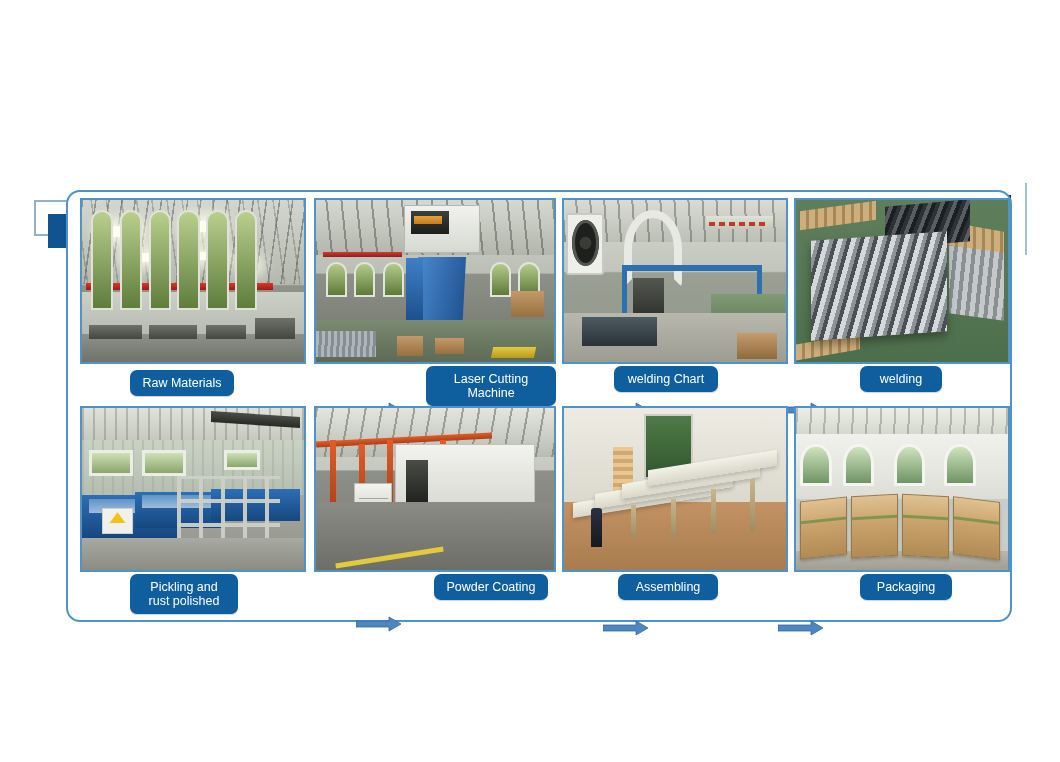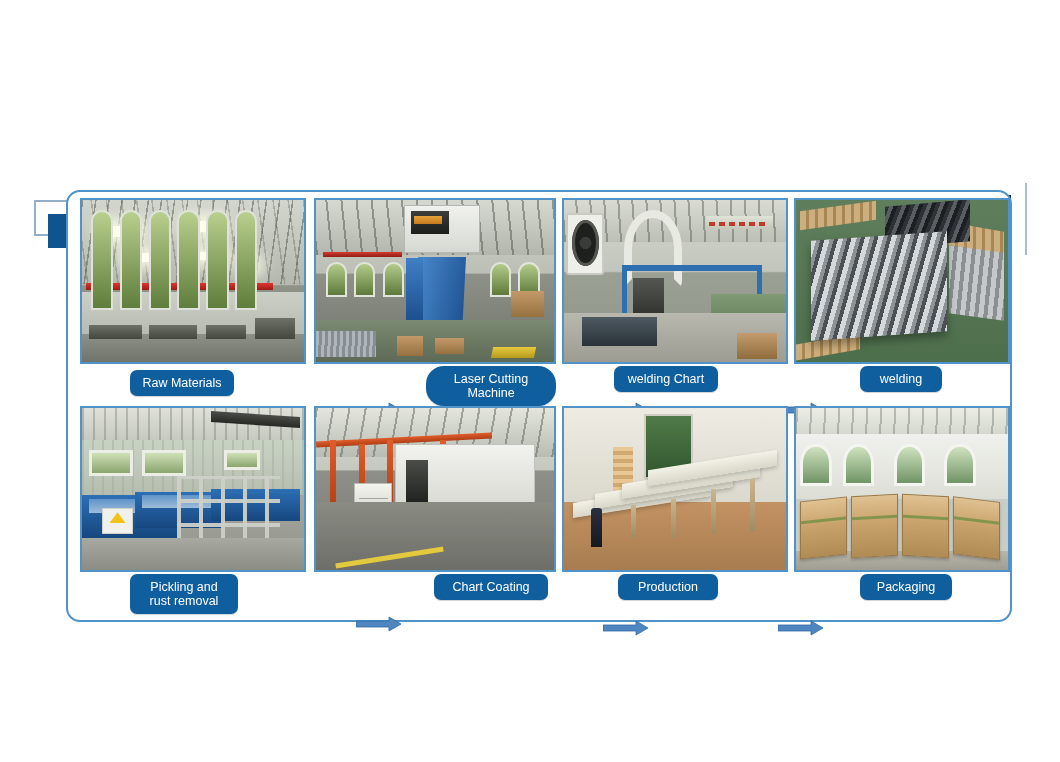--- a/index.html
+++ b/index.html
@@ -414,21 +414,21 @@
             <div class="blue-body"></div>
             <div class="blue-col" style="left:38%;top:36%;width:7%;height:40%;"></div>
             <div class="floor"></div>
             <div class="sheet"></div>
             <div class="box" style="left:34%;bottom:4%;width:11%;height:12%;"></div>
             <div class="box" style="left:50%;bottom:5%;width:12%;height:10%;"></div>
             <div class="box" style="right:4%;top:56%;width:14%;height:16%;"></div>
             <div class="yellow"></div>
           </div>
         </div>
-        <div class="badge" style="left:112px;top:168px;width:130px;border-radius:18px;">Laser Cutting Machine</div>
+        <div class="badge" style="left:112px;top:168px;width:130px;">Laser Cutting Machine</div>
       </div>
 
       <svg class="arrow" style="left:535px;top:204px;" viewBox="0 0 46 16">
         <path d="M0 5h33V1l12 7-12 7v-4H0z" fill="#4f86c0" stroke="#2f6ba8" stroke-width=".8"></path>
       </svg>
 
       <div class="cell" style="left:494px;width:226px;">
         <div class="photo" style="width:226px;height:166px;">
           <div class="scene s3">
             <div class="roof"></div>
@@ -481,21 +481,21 @@
             <div class="tank-in" style="left:3%;top:56%;width:38%;height:9%;"></div>
             <div class="tank" style="left:24%;top:52%;width:40%;height:22%;"></div>
             <div class="tank-in" style="left:27%;top:54%;width:34%;height:8%;"></div>
             <div class="tank" style="left:58%;top:50%;width:40%;height:20%;"></div>
             <div class="rack"></div>
             <div class="sign"></div>
             <div class="floor"></div>
           </div>
         </div>
         <div class="badge" style="left:50px;top:168px;width:108px;">Pickling and
-rust removal</div>
+rust polished</div>
       </div>
 
       <svg class="arrow" style="left:288px;top:210px;" viewBox="0 0 46 16">
         <path d="M0 5h33V1l12 7-12 7v-4H0z" fill="#4f86c0" stroke="#2f6ba8" stroke-width=".8"></path>
       </svg>
 
       <div class="cell" style="left:246px;width:242px;">
         <div class="photo" style="width:242px;height:166px;">
           <div class="scene s6">
             <div class="roof6"></div>
@@ -505,21 +505,21 @@
             <div class="post" style="left:30%;top:20%;height:42%;"></div>
             <div class="post" style="left:52%;top:20%;height:42%;"></div>
             <div class="oven"></div>
             <div class="oven-door"></div>
             <div class="cab" style="left:16%;top:46%;width:16%;height:18%;"></div>
             <div class="cab" style="left:18%;top:62%;width:16%;height:18%;"></div>
             <div class="floor6"></div>
             <div class="yline"></div>
           </div>
         </div>
-        <div class="badge" style="left:120px;top:168px;width:114px;">Chart Coating</div>
+        <div class="badge" style="left:120px;top:168px;width:114px;">Powder Coating</div>
       </div>
 
       <svg class="arrow" style="left:535px;top:214px;" viewBox="0 0 46 16">
         <path d="M0 5h33V1l12 7-12 7v-4H0z" fill="#4f86c0" stroke="#2f6ba8" stroke-width=".8"></path>
       </svg>
 
       <div class="cell" style="left:494px;width:226px;">
         <div class="photo" style="width:226px;height:166px;">
           <div class="scene s7">
             <div class="wall7"></div>
@@ -530,21 +530,21 @@
             <div class="table" style="left:14%;top:46%;width:62%;height:9%;"></div>
             <div class="table" style="left:26%;top:40%;width:62%;height:9%;"></div>
             <div class="table" style="left:38%;top:32%;width:58%;height:10%;"></div>
             <div class="leg" style="left:30%;top:60%;height:20%;"></div>
             <div class="leg" style="left:48%;top:56%;height:24%;"></div>
             <div class="leg" style="left:66%;top:50%;height:28%;"></div>
             <div class="leg" style="left:84%;top:44%;height:32%;"></div>
             <div class="person"></div>
           </div>
         </div>
-        <div class="badge" style="left:56px;top:168px;width:100px;">Production</div>
+        <div class="badge" style="left:56px;top:168px;width:100px;">Assembling</div>
       </div>
 
       <svg class="arrow" style="left:710px;top:214px;" viewBox="0 0 46 16">
         <path d="M0 5h33V1l12 7-12 7v-4H0z" fill="#4f86c0" stroke="#2f6ba8" stroke-width=".8"></path>
       </svg>
 
       <div class="cell" style="left:726px;width:216px;">
         <div class="photo" style="width:216px;height:166px;">
           <div class="scene s8">
             <div class="roof8"></div>

